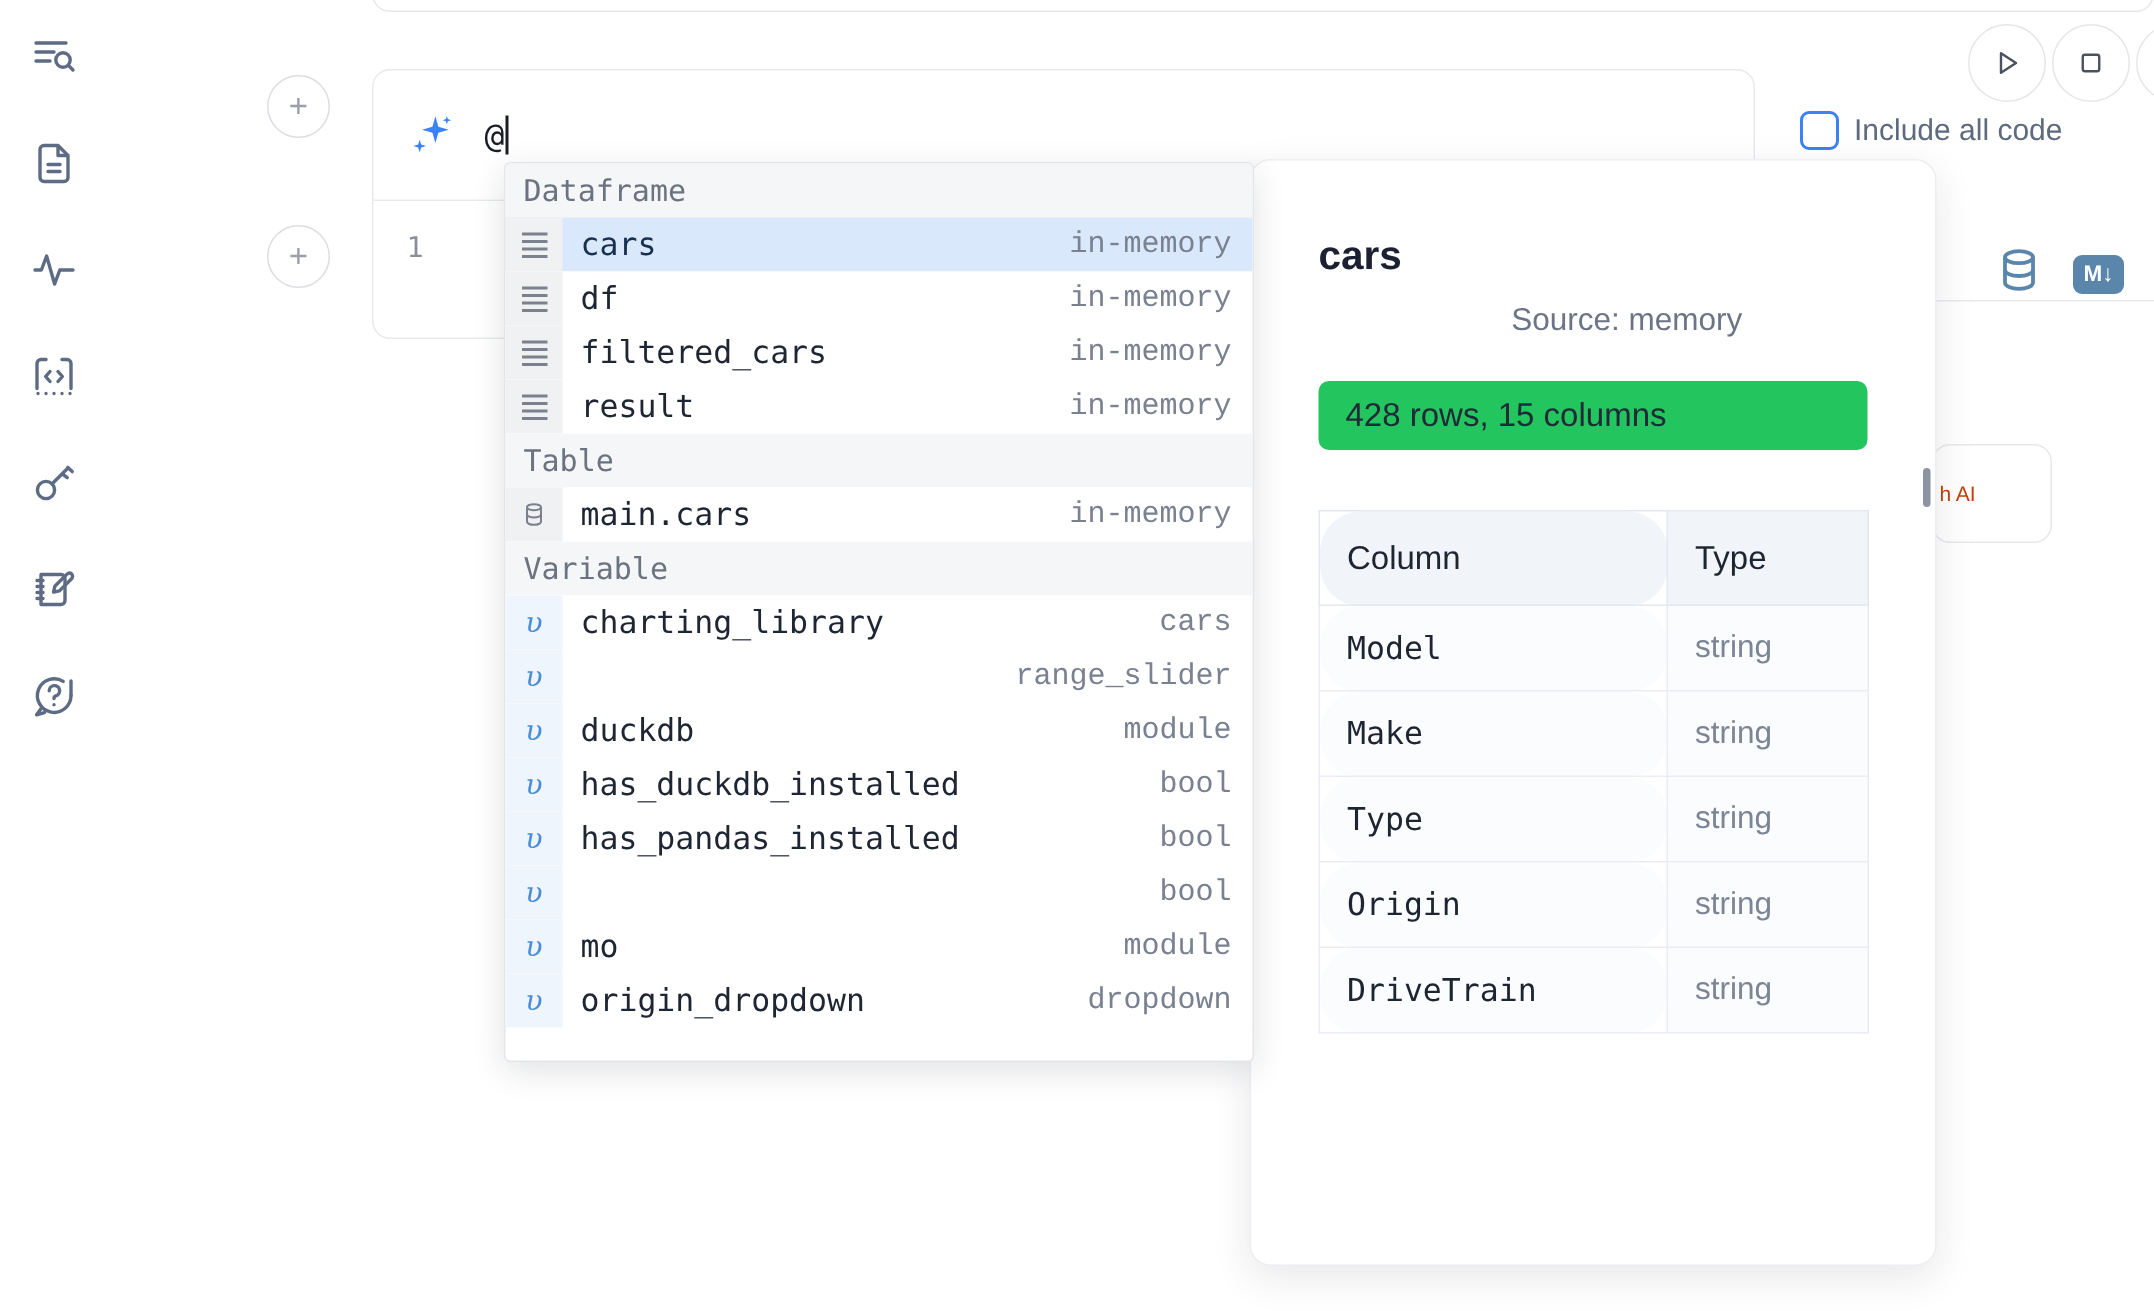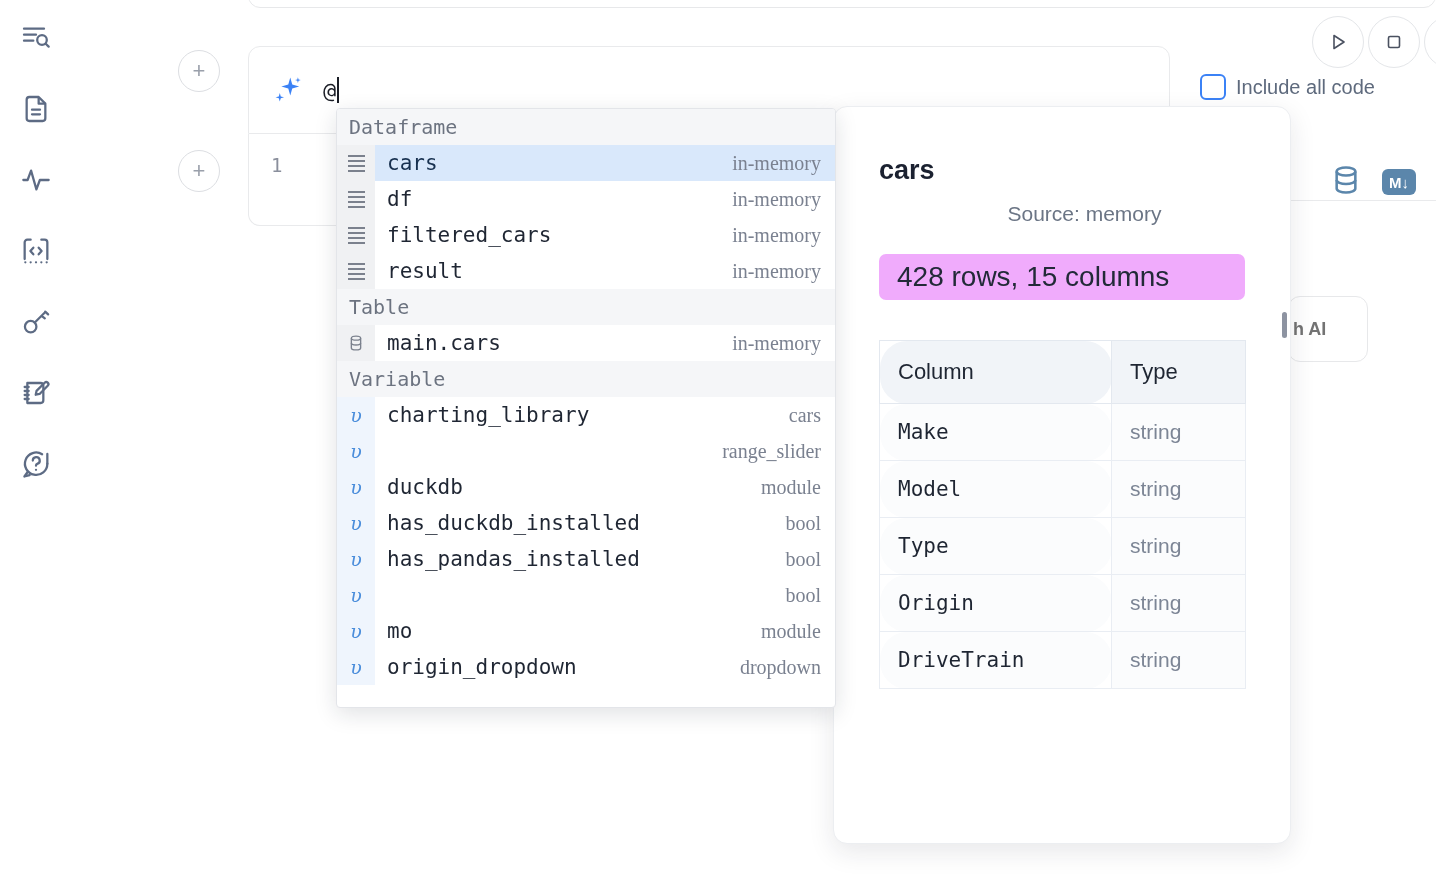--- a/index.html
+++ b/index.html
@@ -142,21 +142,21 @@
   .ai-hint-card {
     position: absolute; left: 1288px; top: 296px;
     width: 80px; height: 66px;
     background: #ffffff;
     border: 1px solid #e7e8ea;
     border-radius: 12px;
     display:flex; align-items:center;
     overflow:hidden;
   }
   .ai-hint-text {
-    font-size: 18px; font-weight: 700; color:#737373;
+    font-size: 14px; font-weight: 400; color:#c2410c;
     margin-left: 4px; white-space: nowrap;
   }
 
   
   .ac {
     position: absolute; left: 336px; top: 108px;
     width: 500px; height: 600px;
     background: #ffffff;
     border: 1px solid #e3e5e9;
     border-radius: 4px;
@@ -188,21 +188,21 @@
   .ac-label {
     font-family: "DejaVu Sans Mono", "Liberation Mono", monospace;
     font-size: 21px;
     color: #1f2633;
     padding-left: 12px;
     white-space: nowrap;
   }
   .ac-row.selected .ac-label { color: #17304f; }
   .ac-meta {
     margin-left: auto; padding-right: 14px;
-    font-family: Liberation Serif, serif;
+    font-family: Liberation Mono, monospace;
     font-size: 20px; color: #7a8190;
     white-space: nowrap;
     text-align: right;
   }
   .ico-lines { display:flex; flex-direction:column; gap:3px; }
   .ico-lines i { display:block; width: 17px; height: 2px; background:#7b818d; }
   .ico-var {
     font-family: "DejaVu Serif", serif;
     font-style: italic; font-size: 19px; color:#4a8ddb;
   }
@@ -223,23 +223,23 @@
     margin: 48px 0 0 45px;
     font-size: 27px; font-weight: 700; color: #1b2130;
   }
   .detail-source {
     margin: 16px 0 0 45px;
     font-size: 21px; color: #6b7policy; color:#6b7585;text-align:center;
   }
   .detail-stats {
     margin: 28px 0 0 45px;
     width: 366px; height: 46px;
-    background: #f0abfc; border-radius: 7px;
+    background: #22c55e; border-radius: 7px;
     display:flex; align-items:center; padding-left: 18px;
-    font-size: 28px; color: #222a38;
+    font-size: 22px; color: #222a38;
   }
   .detail-table {
     margin: 40px 0 0 45px;
     width: 366px;
     border-collapse: collapse;
     table-layout: fixed;
   }
   .detail-table th {
     background: #f1f4f8;
     border: 1px solid #e3e8ef;
@@ -514,25 +514,25 @@
     <div class="detail-stats">428 rows, 15 columns</div>
     <table class="detail-table">
       <thead>
         <tr>
           <th class="c1">Column</th>
           <th class="c2">Type</th>
         </tr>
       </thead>
       <tbody id="detail-body">
           <tr>
-            <td class="col-name c1">Make</td>
+            <td class="col-name c1">Model</td>
             <td class="col-type c2">string</td>
           </tr>
           <tr>
-            <td class="col-name c1">Model</td>
+            <td class="col-name c1">Make</td>
             <td class="col-type c2">string</td>
           </tr>
           <tr>
             <td class="col-name c1">Type</td>
             <td class="col-type c2">string</td>
           </tr>
           <tr>
             <td class="col-name c1">Origin</td>
             <td class="col-type c2">string</td>
           </tr>

